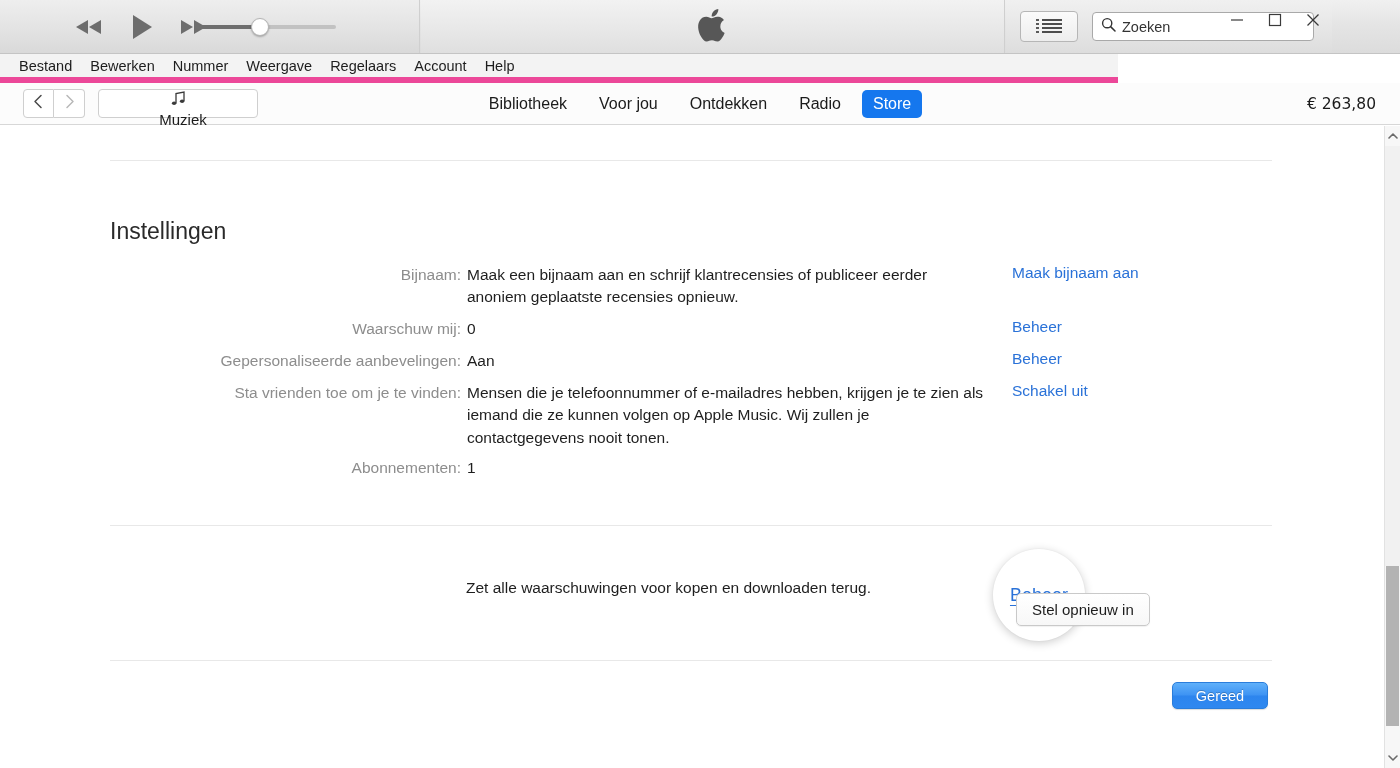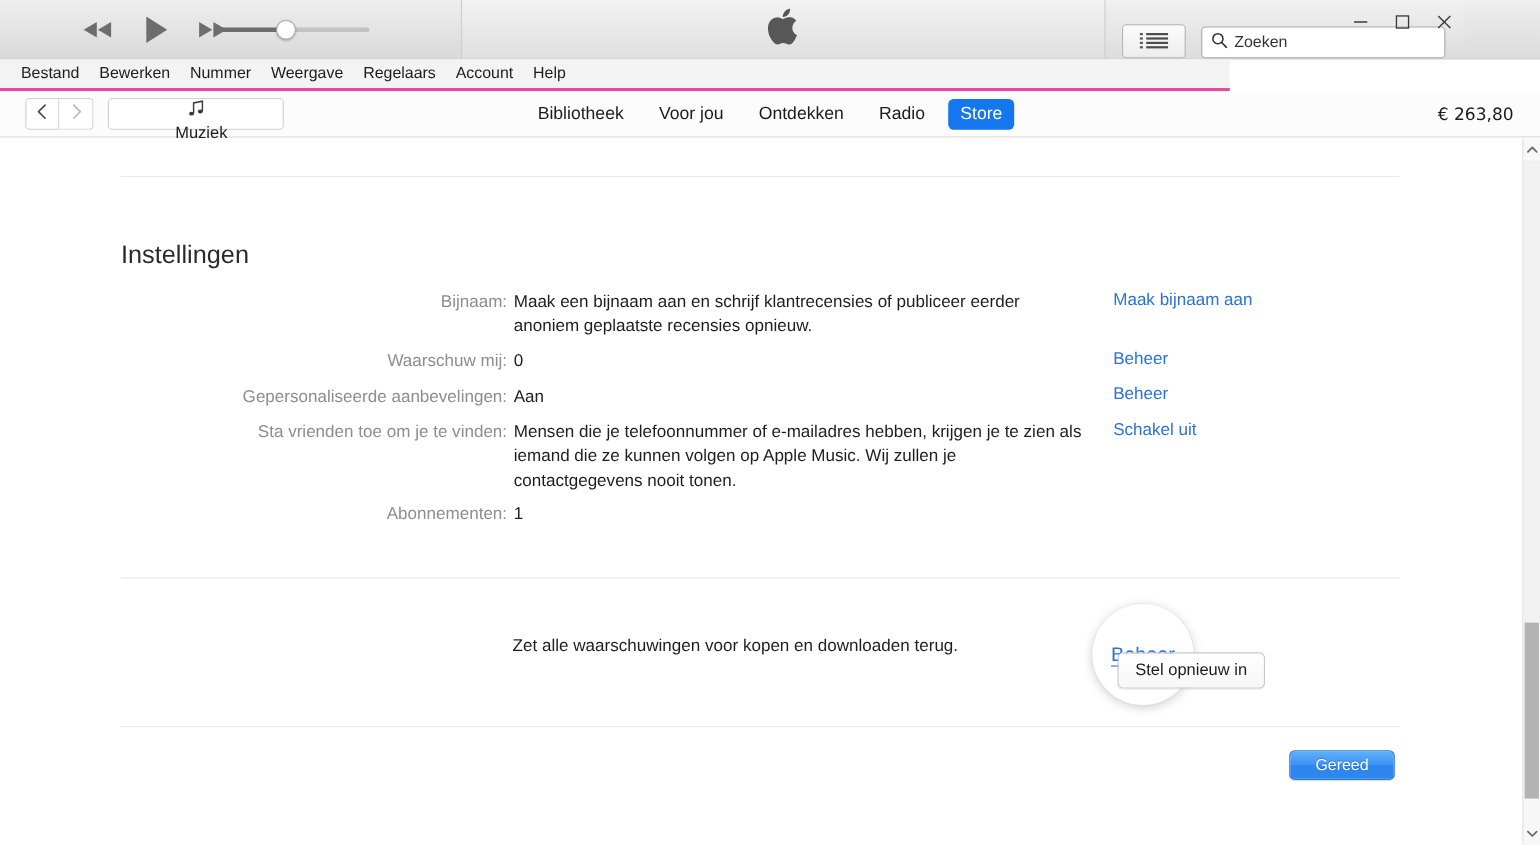--- a/index.html
+++ b/index.html
@@ -63,21 +63,21 @@
     background: linear-gradient(to bottom, #f2f2f2 0%, #e8e8e8 55%, #dfdfdf 100%);
     border-right: 1px solid #cfcfcf;
     display: flex; align-items: center; justify-content: center;
   }
 
   .tb-right {
     position: absolute;
     left: 1006px; top: 0;
     width: 326px; height: 53px;
     background: linear-gradient(to bottom, #f0f0f0 0%, #e6e6e6 55%, #dddddd 100%);
-    display: flex; align-items: flex-end;
+    display: flex; align-items: center;
   }
   .list-btn {
     margin-left: 14px;
     width: 58px; height: 31px;
     border: 1px solid #b6b6b6; border-radius: 4px;
     background: linear-gradient(to bottom, #fbfbfb 0%, #ededed 100%);
     display: flex; align-items: center; justify-content: center;
     cursor: default;
   }
   .search-box {
@@ -105,21 +105,21 @@
     display: flex; align-items: center; justify-content: center;
     cursor: default;
   }
 
   
   .menubar {
     position: absolute;
     top: 54px; left: 0;
     width: 1118px; height: 29px;
     background: #f3f3f3;
-    border-bottom: 3px solid #ec4899;
+    border-bottom: 6px solid #ec4899;
     display: flex; align-items: center;
     padding-left: 10px;
   }
   .menu-item {
     font-size: 14.5px; color: #1d1d1d;
     padding: 3px 9px;
     cursor: default;
     white-space: nowrap;
   }
 

